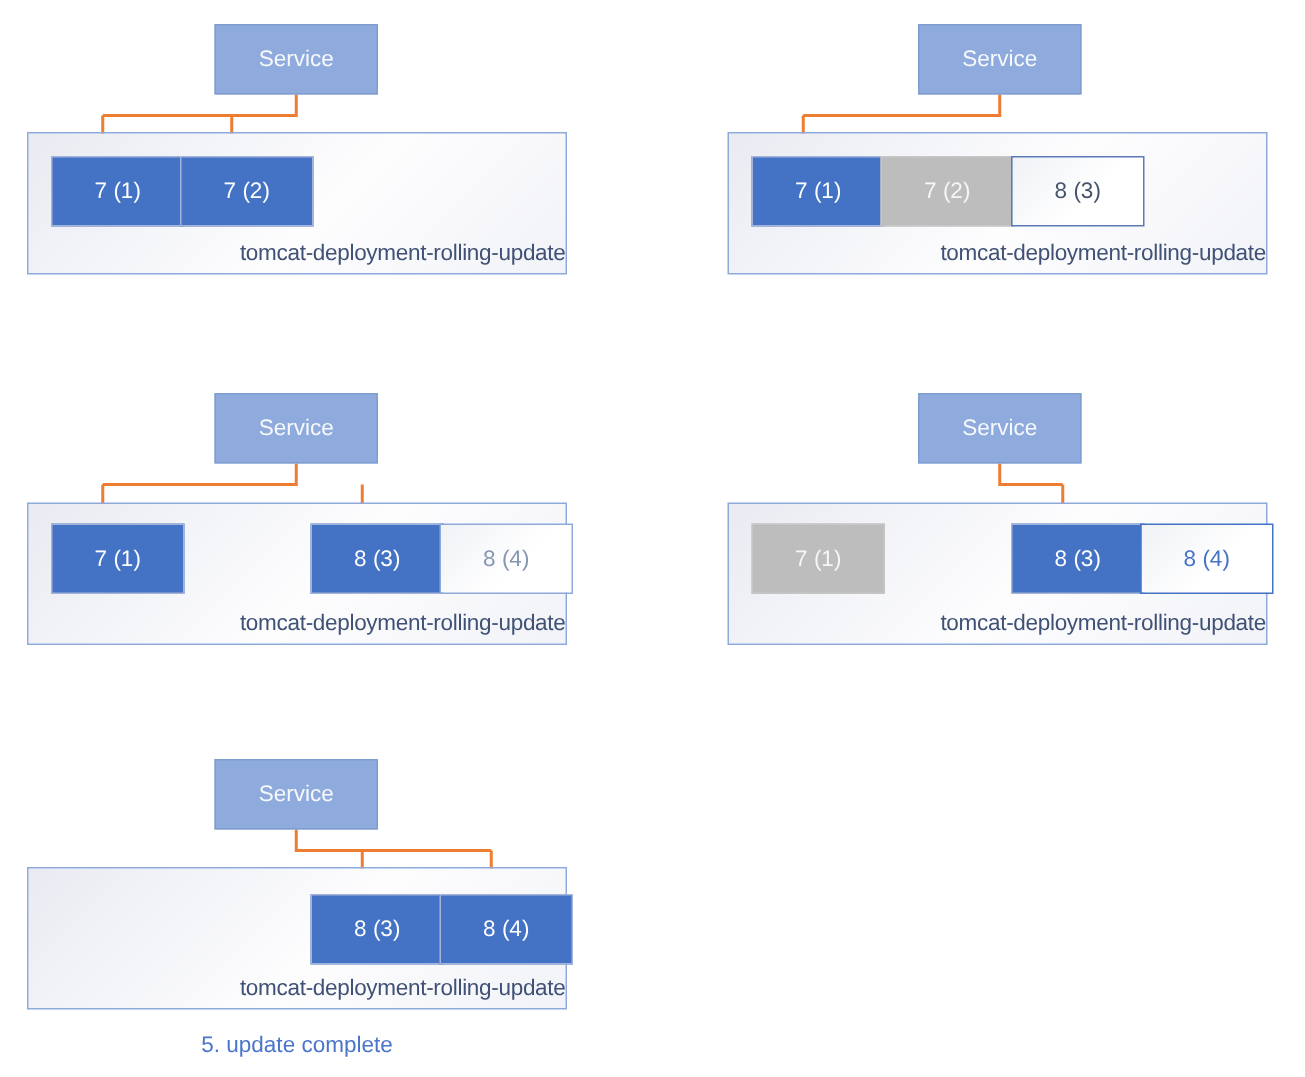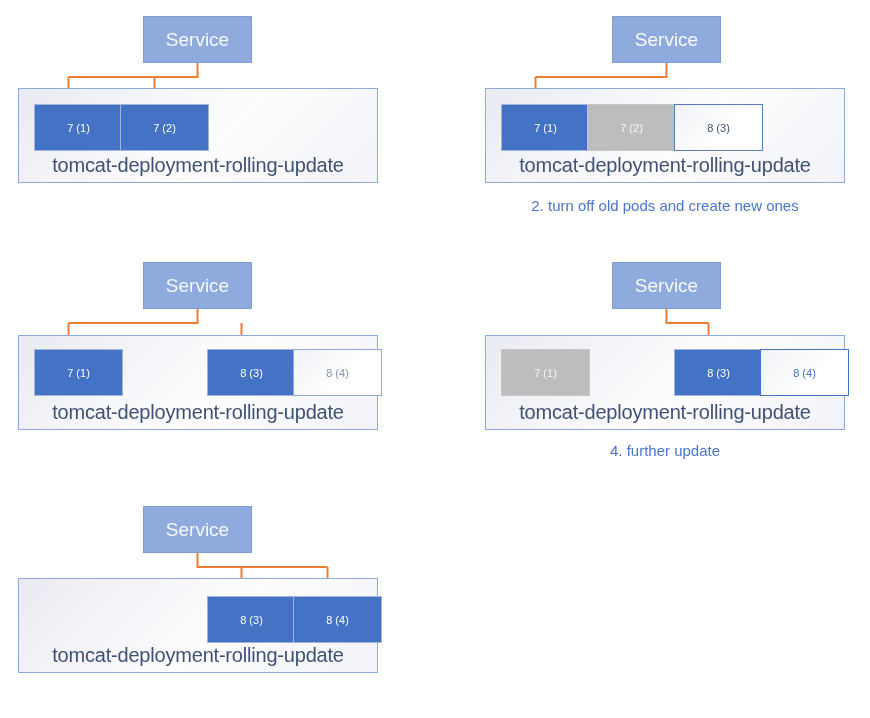--- a/index.html
+++ b/index.html
@@ -11,30 +11,30 @@
     --dep-text:#3F5175;
     --cont-border:#8EAADB;
   }
   *{margin:0;padding:0;box-sizing:border-box;}
   html,body{width:870px;height:718px;background:#ffffff;overflow:hidden;
     font-family:"Liberation Sans","DejaVu Sans",sans-serif;}
   #diagram{position:relative;width:870px;height:718px;background:#fff;}
 
   .service{position:absolute;width:109px;height:47px;background:var(--service-fill);
     border:1px solid #809DD0;display:flex;align-items:center;justify-content:center;}
-  .service span{color:#F6F9FC;font-size:19px;}
+  .service span{color:#F6F9FC;font-size:15px;}
 
   .deployment{position:absolute;width:360px;height:95px;
     border:1px solid var(--cont-border);
     background:linear-gradient(135deg,#e9ebf2 0%,#fdfdfe 55%,#f2f3f8 100%);}
-  .dep-label{position:absolute;left:0;right:0;bottom:5px;text-align:center;
-    color:var(--dep-text);font-size:20px;letter-spacing:-0.2px;}
+  .dep-label{position:absolute;left:0;right:0;bottom:5px;text-align:right;
+    color:var(--dep-text);font-size:15px;letter-spacing:-0.2px;}
 
   .pod{position:absolute;width:89px;height:47px;display:flex;align-items:center;
-    justify-content:center;font-size:11px;}
+    justify-content:center;font-size:15px;}
   .pod.active{background:var(--pod-active);border:1px solid #A3B4DA;color:#FDFEFE;}
   .pod.stopped{background:var(--pod-stopped);border:1px solid #C6C6C6;color:#F6F6F6;}
   .pod.pending{background:linear-gradient(135deg,#f0f2f6 0%,#ffffff 60%);
     border:1px solid #4472C4;color:#44546A;}
 
   .caption{position:absolute;width:360px;text-align:center;color:var(--caption);
     font-size:15px;}
 
   #arrows{position:absolute;left:0;top:0;width:870px;height:718px;pointer-events:none;}
 </style>
@@ -77,21 +77,20 @@
         <span>7 (1)</span>
       </div>
       <div class="pod stopped" style="left: 101px; top: 15px;">
         <span>7 (2)</span>
       </div>
       <div class="pod pending" style="left: 188px; top: 15px; color: rgb(68, 84, 106); border-color: rgb(91, 122, 184);">
         <span>8 (3)</span>
       </div>
       <div class="dep-label">tomcat-deployment-rolling-update</div>
     </div>
-    <div class="caption" style="left: 485px; top: 197px;">2. turn off old pods and create new ones</div>
     <div class="service" style="left: 143px; top: 262px;">
       <span>Service</span>
     </div>
     <div class="deployment" style="left: 18px; top: 335px;">
       <div class="pod active" style="left: 15px; top: 13px;">
         <span>7 (1)</span>
       </div>
       <div class="pod active" style="left: 188px; top: 13px;">
         <span>8 (3)</span>
       </div>
@@ -108,26 +107,26 @@
         <span>7 (1)</span>
       </div>
       <div class="pod active" style="left: 188px; top: 13px;">
         <span>8 (3)</span>
       </div>
       <div class="pod pending" style="left: 274px; top: 13px; color: rgb(68, 114, 196); border-color: rgb(68, 114, 196);">
         <span>8 (4)</span>
       </div>
       <div class="dep-label">tomcat-deployment-rolling-update</div>
     </div>
-    <div class="caption" style="left: 485px; top: 442px;">4. further update</div>
     <div class="service" style="left: 143px; top: 506px;">
       <span>Service</span>
     </div>
     <div class="deployment" style="left: 18px; top: 578px;">
       <div class="pod active" style="left: 188px; top: 17px;">
         <span>8 (3)</span>
       </div>
       <div class="pod active" style="left: 274px; top: 17px;">
         <span>8 (4)</span>
       </div>
       <div class="dep-label">tomcat-deployment-rolling-update</div>
     </div>
+    <div class="caption" style="left: 18px; top: 688px;">5. update complete</div>
   </div>
 
 </body></html>

